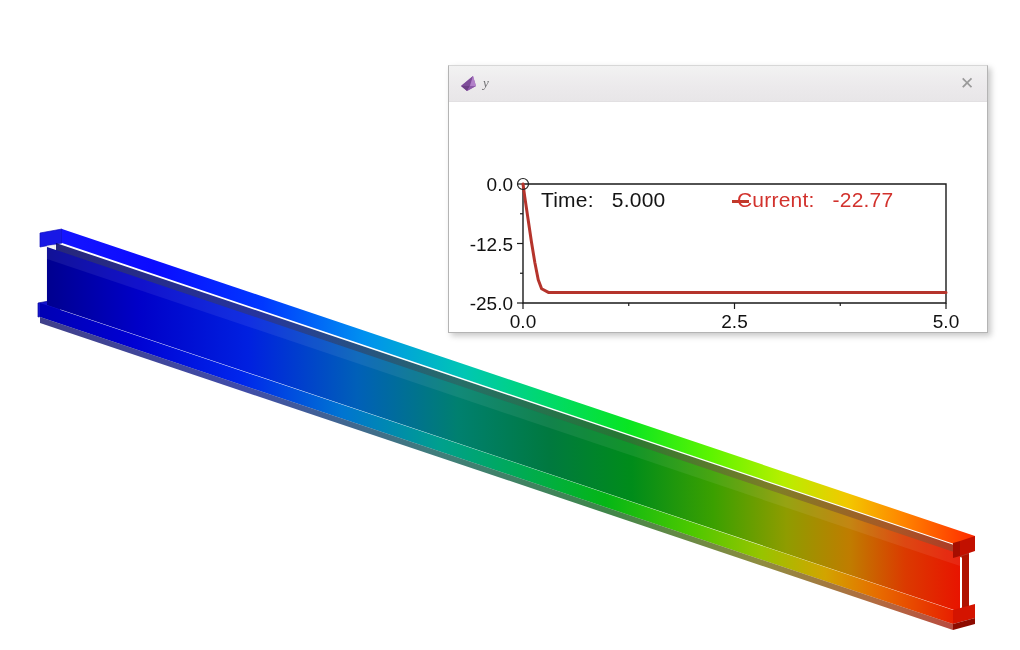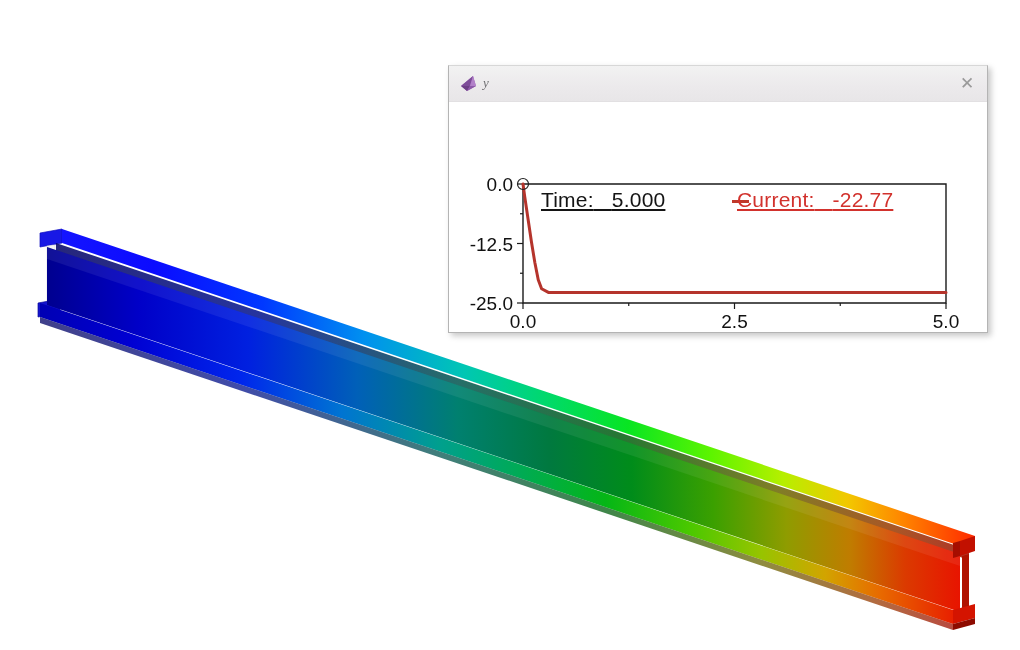--- a/index.html
+++ b/index.html
@@ -78,21 +78,20 @@
     height: 192px;
     background: #ffffff;
   }
   #plot-canvas { position: absolute; left:0; top:0; }
 
   
   .plot-overlay-text {
     position: absolute;
     white-space: nowrap;
     font-family: "Liberation Sans", sans-serif;
-    text-decoration: underline;
   }
   #time-readout {
     left: 92px;
     top: 86px;
     font-size: 21px;
     color: #141414;
     letter-spacing: 0.2px;
   }
   #current-readout {
     left: 288px;

